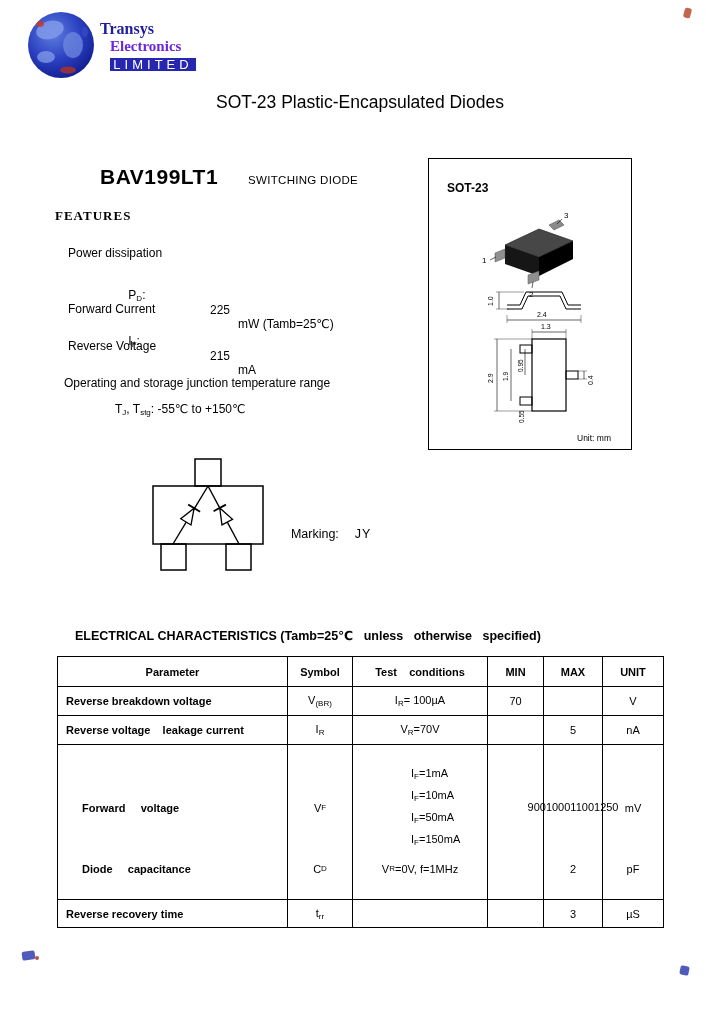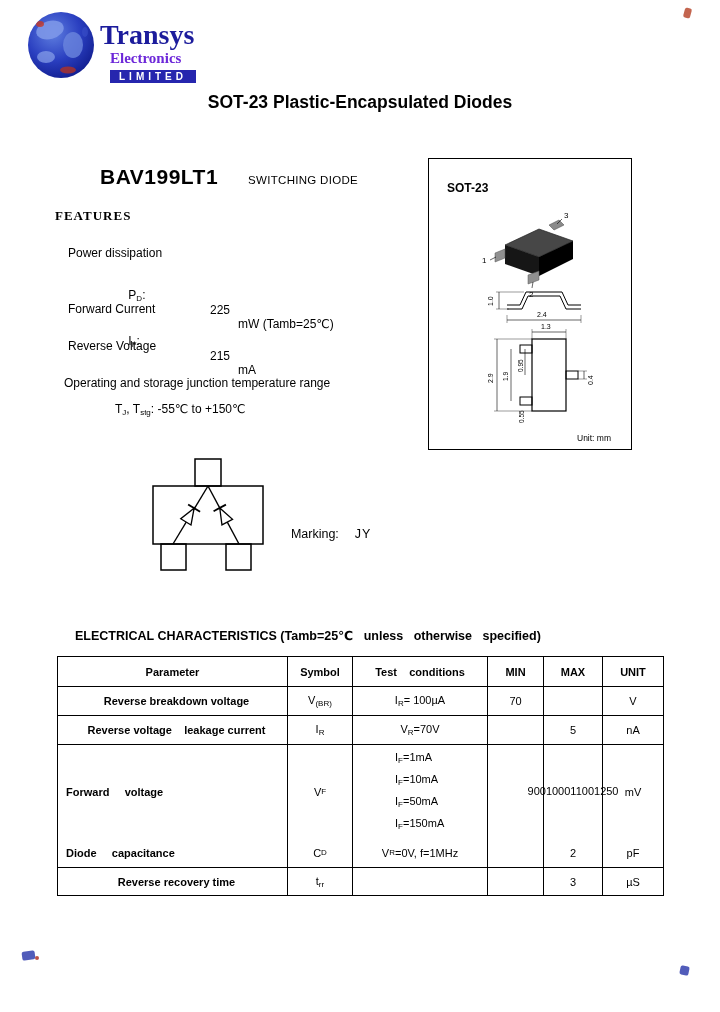--- a/index.html
+++ b/index.html
@@ -8,34 +8,34 @@
           font-family:"Liberation Sans","DejaVu Sans",sans-serif; overflow:hidden; }
 
   sub { font-size:8px; vertical-align:-2px; }
 
   
   .logo { position:absolute; left:28px; top:12px; display:flex; }
   .globe { width:66px; height:66px; border-radius:50%; position:relative; overflow:hidden;
            background:radial-gradient(circle at 38% 32%, #5f7fe0 0%, #2a3fc0 45%, #111d8f 80%, #0a1270 100%); }
   .globe svg { position:absolute; inset:0; }
   .logo-text { margin-left:6px; padding-top:9px; }
-  .logo-l1 { font-family:"Liberation Serif","DejaVu Serif",serif; font-weight:bold; font-size:28px; color:#1c1c9c; line-height:1; }
+  .logo-l1 { font-family:"Liberation Serif","DejaVu Serif",serif; font-weight:bold; font-size:16px; color:#1c1c9c; line-height:1; }
   .logo-l2 { font-family:"Liberation Serif","DejaVu Serif",serif; font-weight:bold; font-size:15px; color:#6d28d9; margin-left:10px; line-height:1.25; }
   .logo-bar { margin-left:10px; margin-top:2px; width:86px; height:13px; background:#2626ae; color:#fff;
-              font-size:10px; font-weight:bold; letter-spacing:4px; text-align:center; line-height:13px; }
+              font-size:13px; font-weight:normal; letter-spacing:4px; text-align:center; line-height:13px; }
 
   
   .mark { position:absolute; opacity:.85; border-radius:2px; }
   .mark-tr { left:684px; top:8px;   width:7px;  height:10px; background:#b94a30; transform:rotate(15deg); }
   .mark-bl { left:22px;  top:951px; width:13px; height:9px;  background:#3240ae; transform:rotate(-8deg); }
   .mark-bl-dot { left:35px; top:956px; width:4px; height:4px; background:#b03226; border-radius:50%; }
   .mark-br { left:680px; top:966px; width:9px;  height:9px;  background:#3240ae; transform:rotate(12deg); }
 
   
-  .title { position:absolute; top:92px; left:0; right:0; text-align:center; font-size:17.5px; font-weight:bold; }
+  .title { position:absolute; top:92px; left:0; right:0; text-align:center; font-size:17.5px; font-weight:normal; }
   .partline { position:absolute; left:100px; top:165px; display:flex; align-items:baseline; }
   .pn { font-size:21px; font-weight:bold; letter-spacing:.5px; }
   .pt { font-size:11.5px; margin-left:30px; letter-spacing:.3px; }
   .features-heading { position:absolute; left:55px; top:208px; font-family:"Liberation Serif","DejaVu Serif",serif;
                       font-weight:bold; font-size:13px; letter-spacing:1px; }
 
   
   .feat { position:absolute; font-size:12px; white-space:pre; }
   .vrow { width:320px; height:16px; }
   .fval  { position:absolute; left:85px; width:30px; text-align:right; }
@@ -50,23 +50,23 @@
   .marking .mv { margin-left:16px; letter-spacing:1px; }
 
   
   .ec-title { position:absolute; left:75px; top:628px; font-size:12.5px; font-weight:bold; white-space:pre; }
   table.ec { position:absolute; left:57px; top:656px; width:606px; border-collapse:collapse;
              table-layout:fixed; font-size:11px; }
   .ec th, .ec td { border:1px solid #000; vertical-align:middle; }
   .ec th { font-weight:bold; height:30px; text-align:center; white-space:pre; }
   .ec td.r { height:29px; }
   .ec td.r5 { height:28px; }
-  .param { font-weight:bold; text-align:center; padding-left:8px; white-space:pre; }
+  .param { font-weight:bold; text-align:left; padding-left:8px; white-space:pre; }
   .sym, .cond, .num { text-align:center; }
-  tr.tall td { padding:0; height:122px; vertical-align:top;margin-left:48px; }
+  tr.tall td { padding:16px; height:122px; vertical-align:top;margin-left:48px; }
   .fsec { height:93px; display:flex; align-items:center; justify-content:center; }
   .csec { height:29px; display:flex; align-items:center; justify-content:center; }
   .pleft { justify-content:flex-start; padding-left:8px; font-weight:bold; white-space:pre;text-align:right; }
   .condblock { height:93px; display:flex; flex-direction:column; justify-content:center;
                align-items:flex-start; padding-left:42px; }
   .condblock > div { line-height:19px; }
   .maxblock { height:93px; display:flex; justify-content:center; align-items:center; }
   .maxblock > div { line-height:19px; }
 
   

